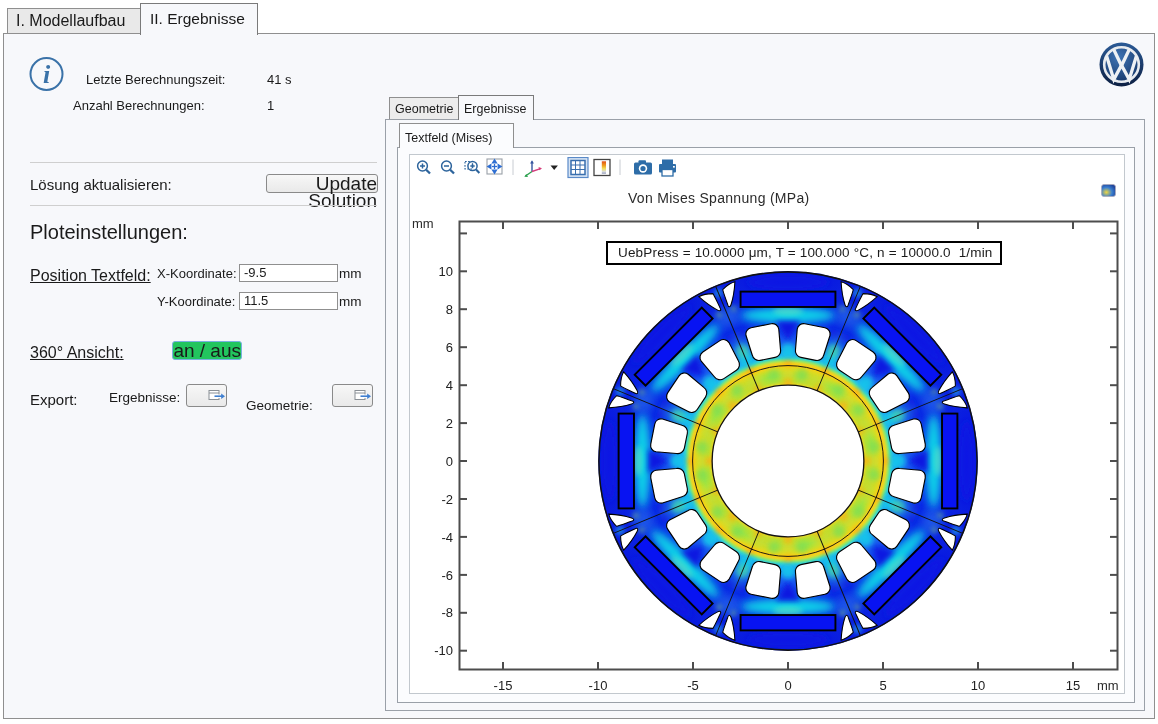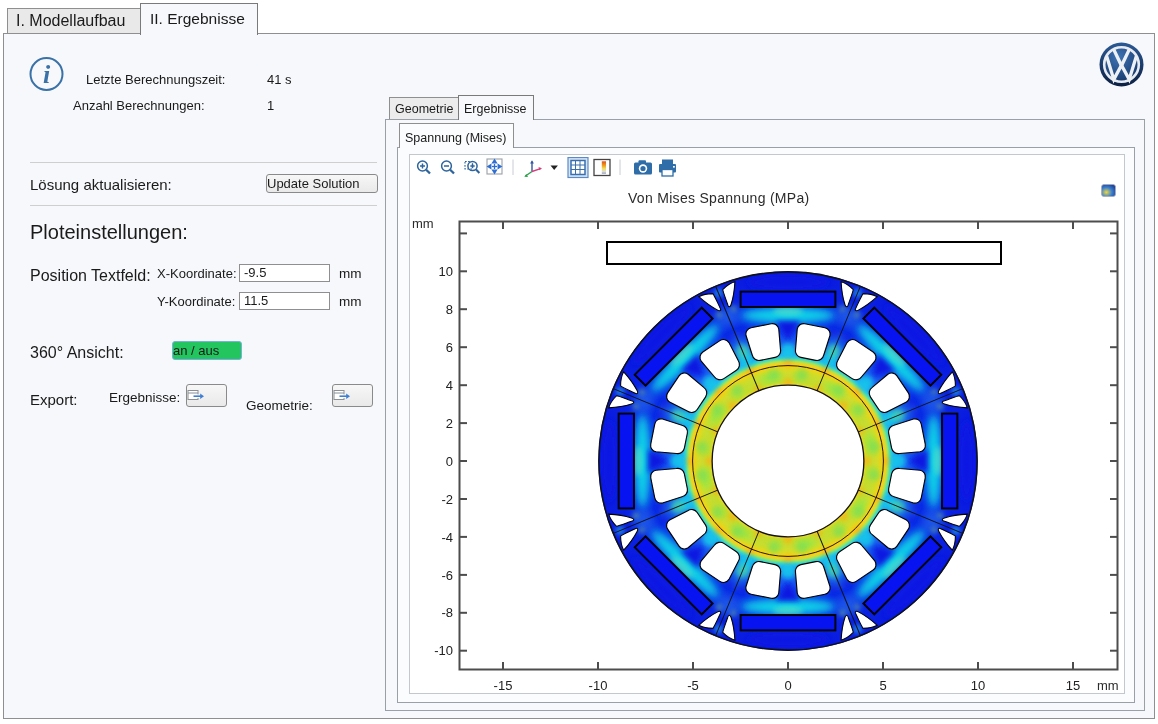--- a/index.html
+++ b/index.html
@@ -1,23 +1,23 @@
 <!DOCTYPE html>
 <html><head>
 <meta charset="utf-8">
 <style>
 html,body{margin:0;padding:0;width:1158px;height:724px;background:#fff;overflow:hidden}
 body{font-family:"Liberation Sans",sans-serif;color:#1a1a1a}
 .abs{position:absolute}
 .lab{position:absolute;font-size:13.5px;white-space:nowrap}
 .bold{font-weight:normal}
-.u{}
+.u{text-decoration:underline}
 .sep{position:absolute;height:1px;background:#cfcfcf}
-.inp{position:absolute;background:#fff;border:1px solid #8f8f8f;font-size:13px;padding:0 0 0 4px;line-height:16px}
-.btn{position:absolute;border:1px solid #8a8a8a;border-radius:3px;background:linear-gradient(#f7f7f7,#e9e9e9);text-align:left;font-size:13px}
+.inp{position:absolute;background:#fff;border:1px solid #8f8f8f;font-size:13px;padding:0 8px 0 4px;line-height:16px}
+.btn{position:absolute;border:1px solid #8a8a8a;border-radius:3px;background:linear-gradient(#f7f7f7,#e9e9e9);text-align:right;font-size:19px}
 </style>
 </head>
 <body>
 
 <div class="abs" style="left:7px;top:8px;width:132px;height:26px;background:#e9e9e9;border:1px solid #8f8f8f;border-bottom:none"></div>
 <div class="lab bold" style="left:16px;top:12px;font-size:16px">I. Modellaufbau</div>
 <div class="abs" style="left:140px;top:3px;width:116px;height:31px;background:#f7f8fb;border:1px solid #7a7a7a;border-bottom:none;z-index:3"></div>
 <div class="lab bold" style="left:150px;top:10px;font-size:15.5px;z-index:4">II. Ergebnisse</div>
 
 <div class="abs" style="left:3px;top:33px;width:1150px;height:684px;background:#f7f8fb;border:1px solid #8f8f8f;z-index:1"></div>
@@ -90,21 +90,21 @@
   </svg>
 
   <div class="abs" style="left:385px;top:63px;width:68px;height:21px;background:#ececec;border:1px solid #8f8f8f;border-bottom:none"></div>
   <div class="lab" style="left:391px;top:68px;font-size:12.5px">Geometrie</div>
   <div class="abs" style="left:454px;top:61px;width:74px;height:24px;background:#f7f8fb;border:1px solid #7a7a7a;border-bottom:none;z-index:3"></div>
   <div class="lab" style="left:460px;top:68px;font-size:12.5px;z-index:4">Ergebnisse</div>
 
   <div class="abs" style="left:381px;top:85px;width:758px;height:590px;border:1px solid #9aa0a8;background:#f7f8fb;z-index:1"></div>
 
   <div class="abs" style="left:395px;top:89px;width:113px;height:24px;background:#fbfcfe;border:1px solid #8f8f8f;border-bottom:none;z-index:3"></div>
-  <div class="lab" style="left:401px;top:97px;font-size:12.5px;z-index:4">Spannung (Mises)</div>
+  <div class="lab" style="left:401px;top:97px;font-size:12.5px;z-index:4">Textfeld (Mises)</div>
 
   <div class="abs" style="left:393px;top:113px;width:736px;height:554px;border:1px solid #9aa0a8;background:#fbfcfe;z-index:2"></div>
 
   <div class="abs" style="left:405px;top:120px;width:714px;height:538px;border:1px solid #c2c8ce;background:#ffffff;z-index:3"></div>
 
   <div class="abs" style="z-index:4;left:0;top:0">
 
     <svg class="abs" style="left:409px;top:123px" width="280" height="26" viewBox="0 0 280 26">
       <g stroke="#2d649c" fill="none" stroke-width="1.5">
 
@@ -354,14 +354,15 @@
     <use href="#poleshapes" transform="rotate(180)"></use>
     <use href="#poleshapes" transform="rotate(225)"></use>
     <use href="#poleshapes" transform="rotate(270)"></use>
     <use href="#poleshapes" transform="rotate(315)"></use>
     <circle cx="0" cy="0" r="5.03" fill="none" stroke="#111" stroke-width="0.05"></circle>
     <circle cx="0" cy="0" r="4" fill="#fff" stroke="#111" stroke-width="0.07"></circle>
     <circle cx="0" cy="0" r="9.97" fill="none" stroke="#111" stroke-width="0.08"></circle>
   </svg>
 
   <div class="abs" style="left:602px;top:207px;width:392px;height:20px;background:#fff;border:2px solid #000;z-index:6"></div>
+  <div class="lab" style="left:614px;top:211px;font-size:13.5px;letter-spacing:0.18px;z-index:7">UebPress = 10.0000 μm, T = 100.000 °C, n = 10000.0&nbsp;&nbsp;1/min</div>
 
 </div>
 
 </body></html>

